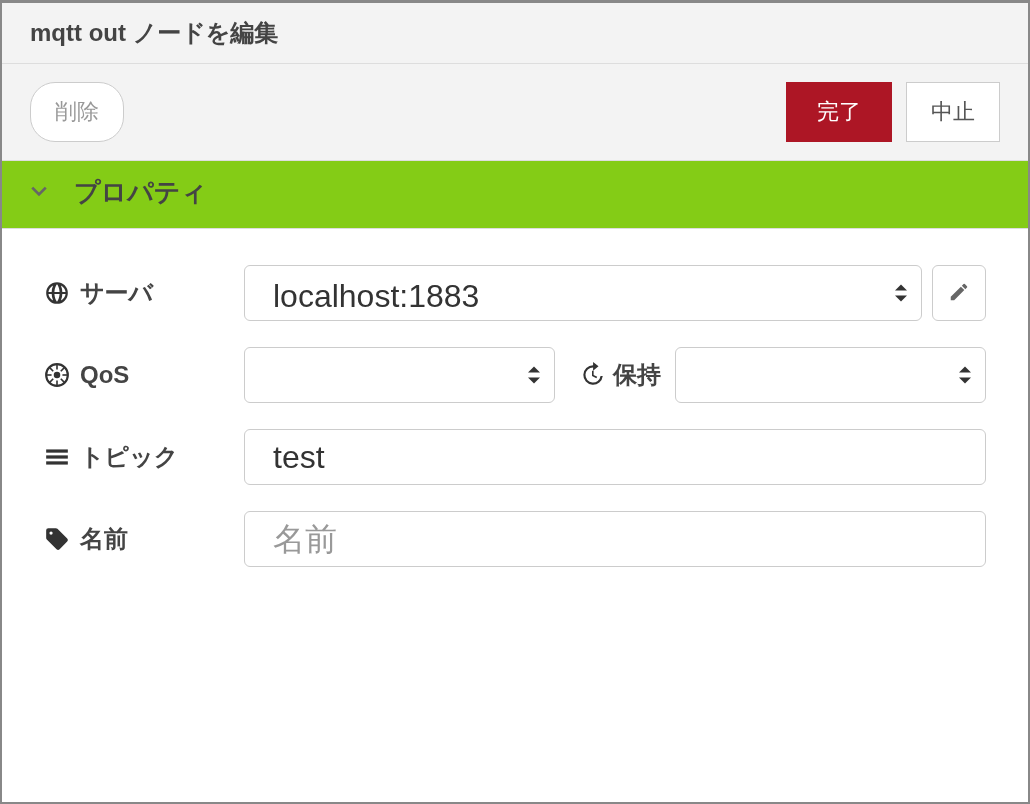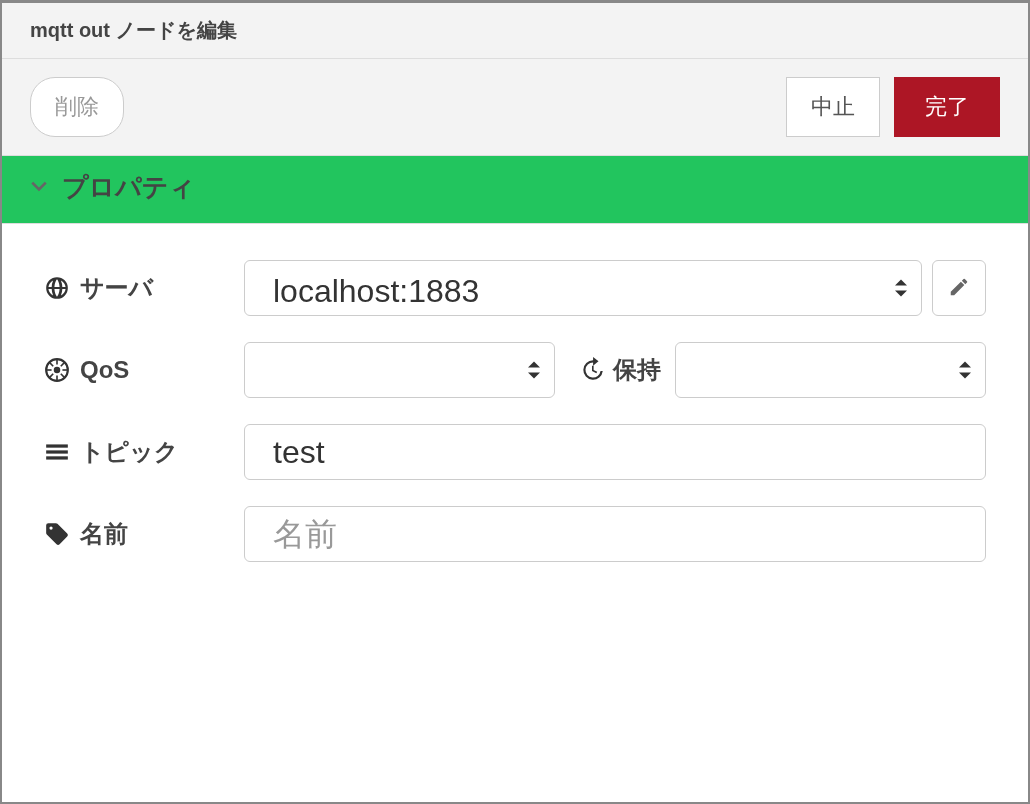--- a/index.html
+++ b/index.html
@@ -12,21 +12,21 @@
       height: 804px;
       border: 2px solid #888;
       border-top-width: 3px;
     }
     .header {
       background: #f3f3f3;
       border-bottom: 1px solid #ddd;
       padding: 14px 28px;
     }
     .title {
-      font-size: 20px;
+      font-size: 24px;
       font-weight: bold;
       color: #444;
     }
     .toolbar {
       background: #f3f3f3;
       border-bottom: 1px solid #ddd;
       padding: 18px 28px;
       display: flex;
       justify-content: space-between;
       align-items: center;
@@ -44,26 +44,26 @@
       color: #555;
     }
     .btn-delete { color: #999; border-radius: 25px; }
     .btn-primary {
       background: #ad1625;
       border-color: #ad1625;
       color: #fff;
       padding: 14px 30px;
     }
     .section-header {
-      background: #22c55e;
+      background: #84cc16;
       border-bottom: 1px solid #ddd;
       padding: 14px 28px 18px;
       display: flex;
       align-items: center;
-      gap: 14px;
+      gap: 26px;
     }
     .chevron {
       display: inline-block;
       transform: rotate(0deg);
       color: #666;
     }
     .chevron svg { width: 18px; height: 18px; }
     .section-title {
       font-size: 26px;
       font-weight: bold;
@@ -162,22 +162,22 @@
 
 <div class="header">
   <span class="title">mqtt out ノードを編集</span>
 </div>
 
 <div class="toolbar">
   <div class="toolbar-left">
     <button class="btn btn-delete">削除</button>
   </div>
   <div class="toolbar-right">
+    <button class="btn btn-primary">完了</button>
     <button class="btn">中止</button>
-    <button class="btn btn-primary">完了</button>
   </div>
 </div>
 
 <div class="section-header">
   <span class="chevron">
     <svg viewBox="0 0 16 16">
         <path d="M2 5 L8 11 L14 5" fill="none" stroke="#666" stroke-width="2.5"></path>
       </svg>
   </span>
   <span class="section-title">プロパティ</span>

